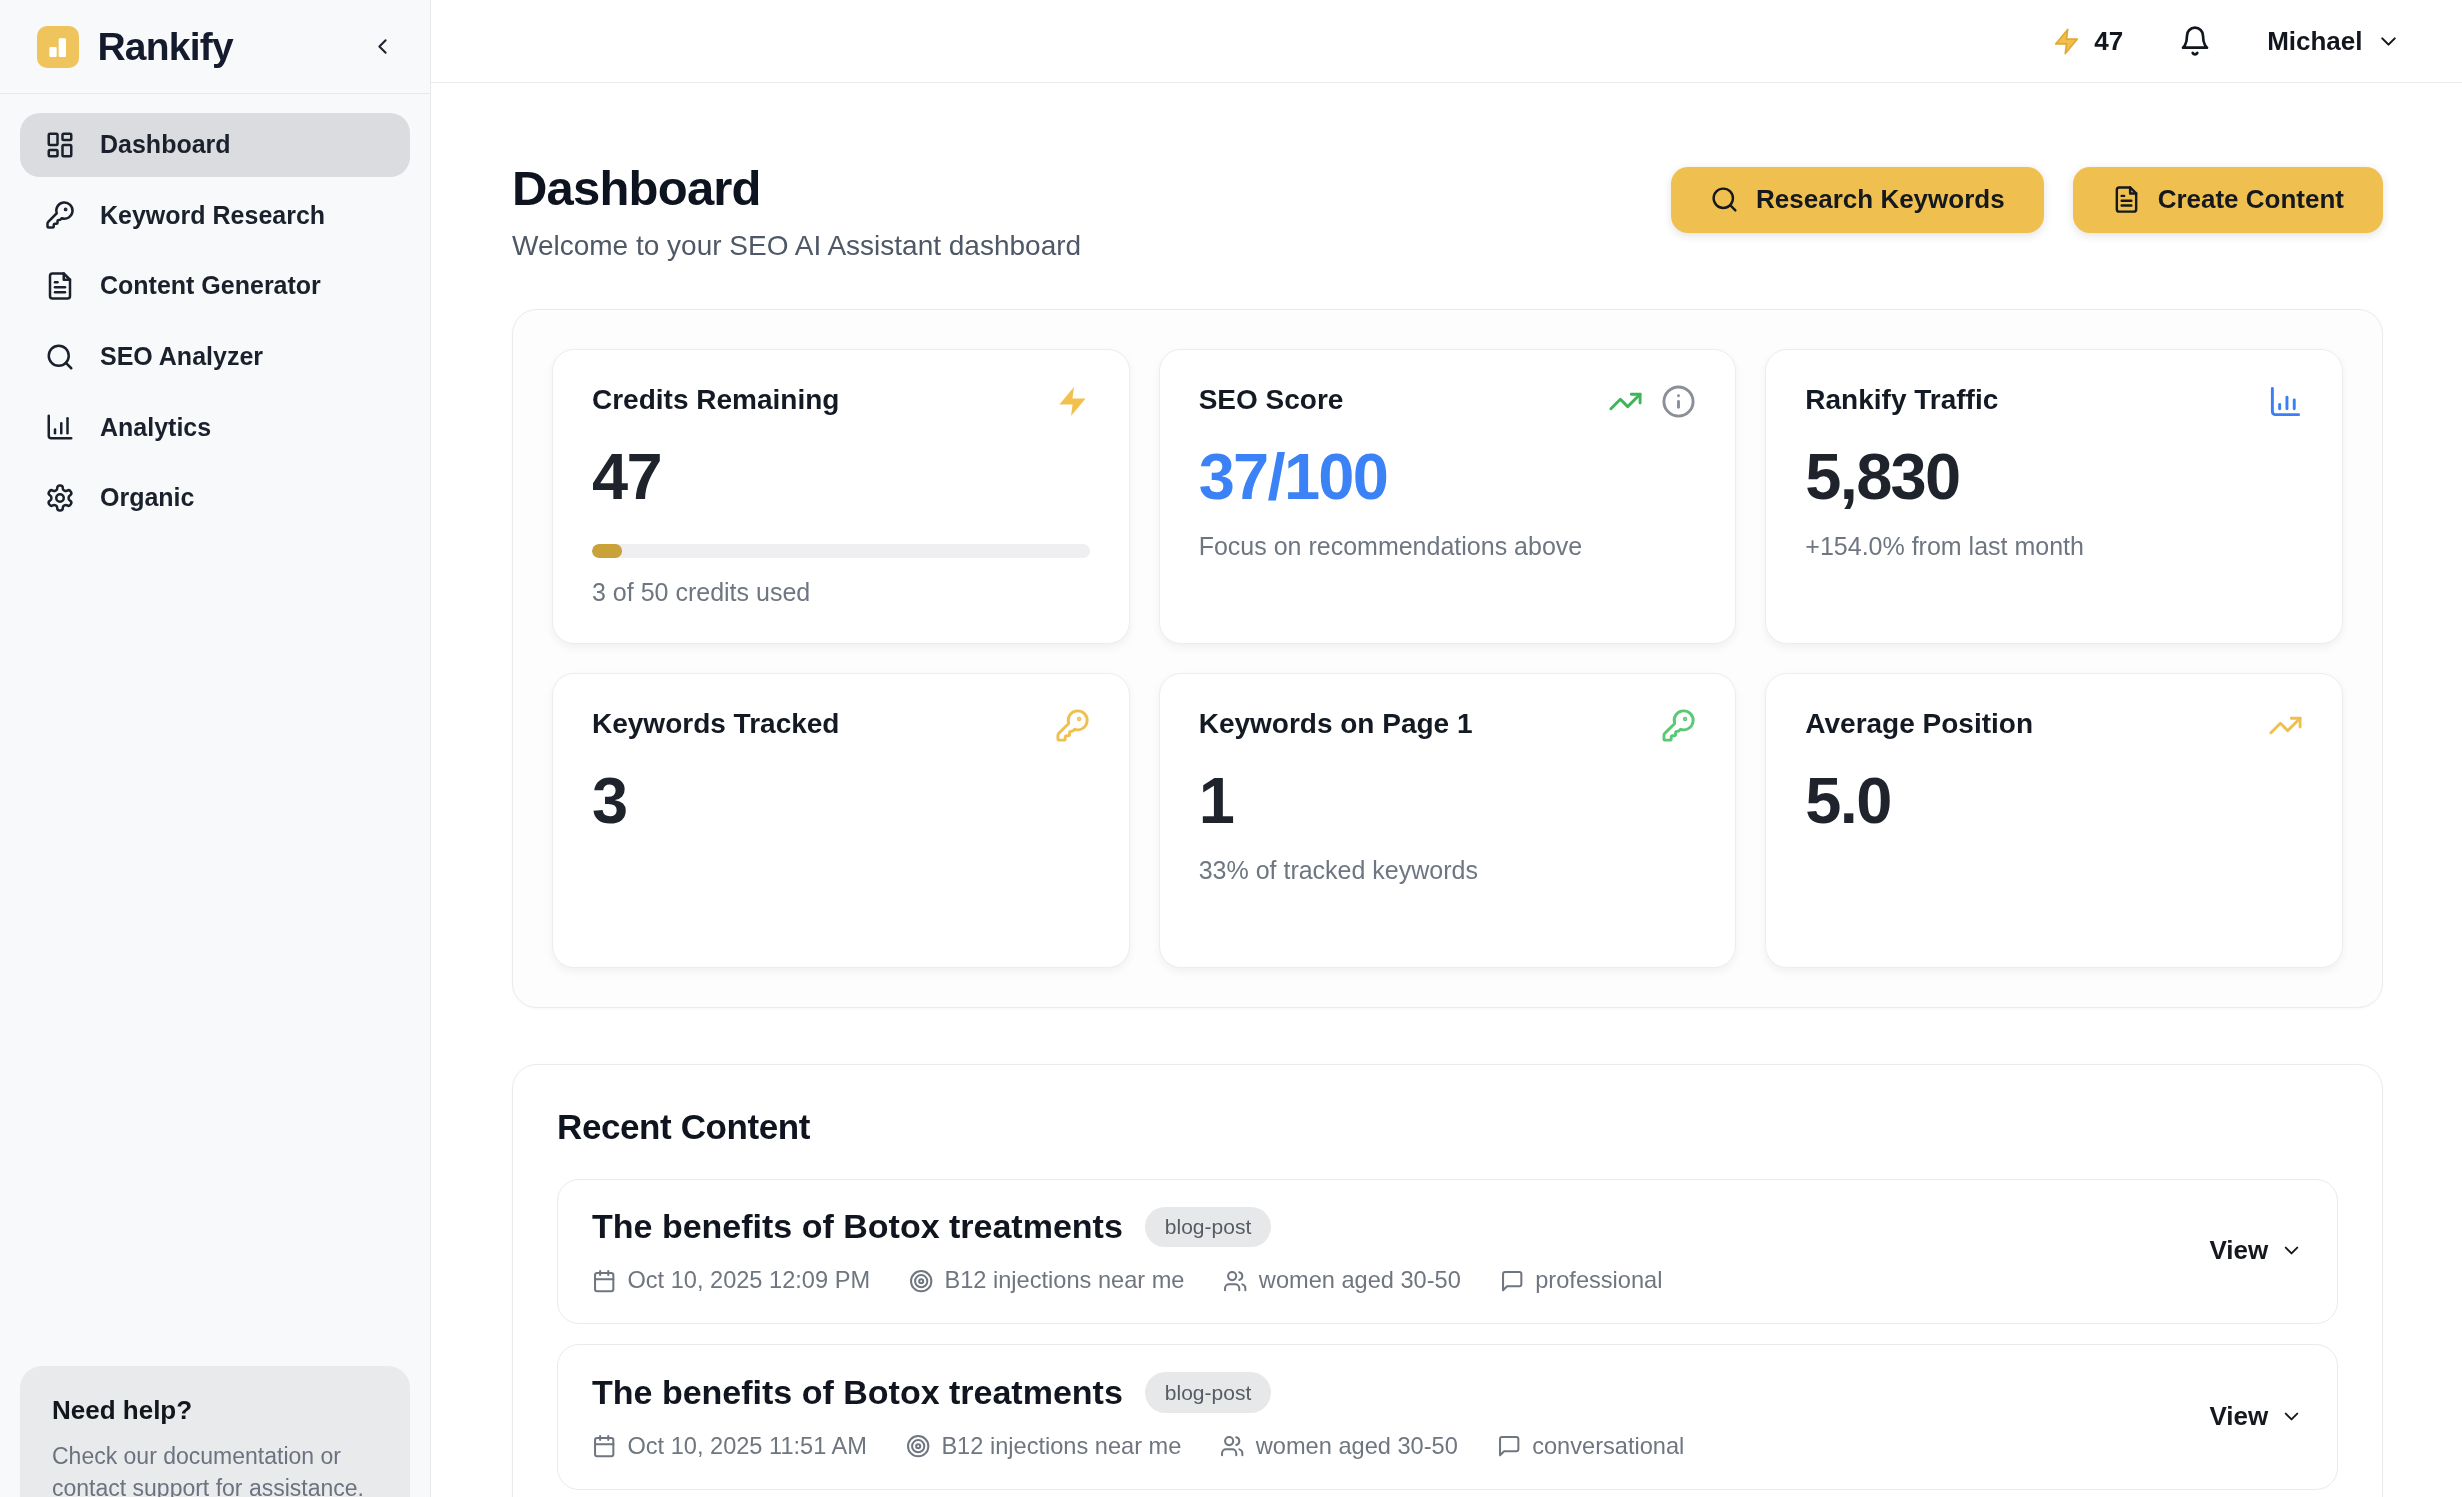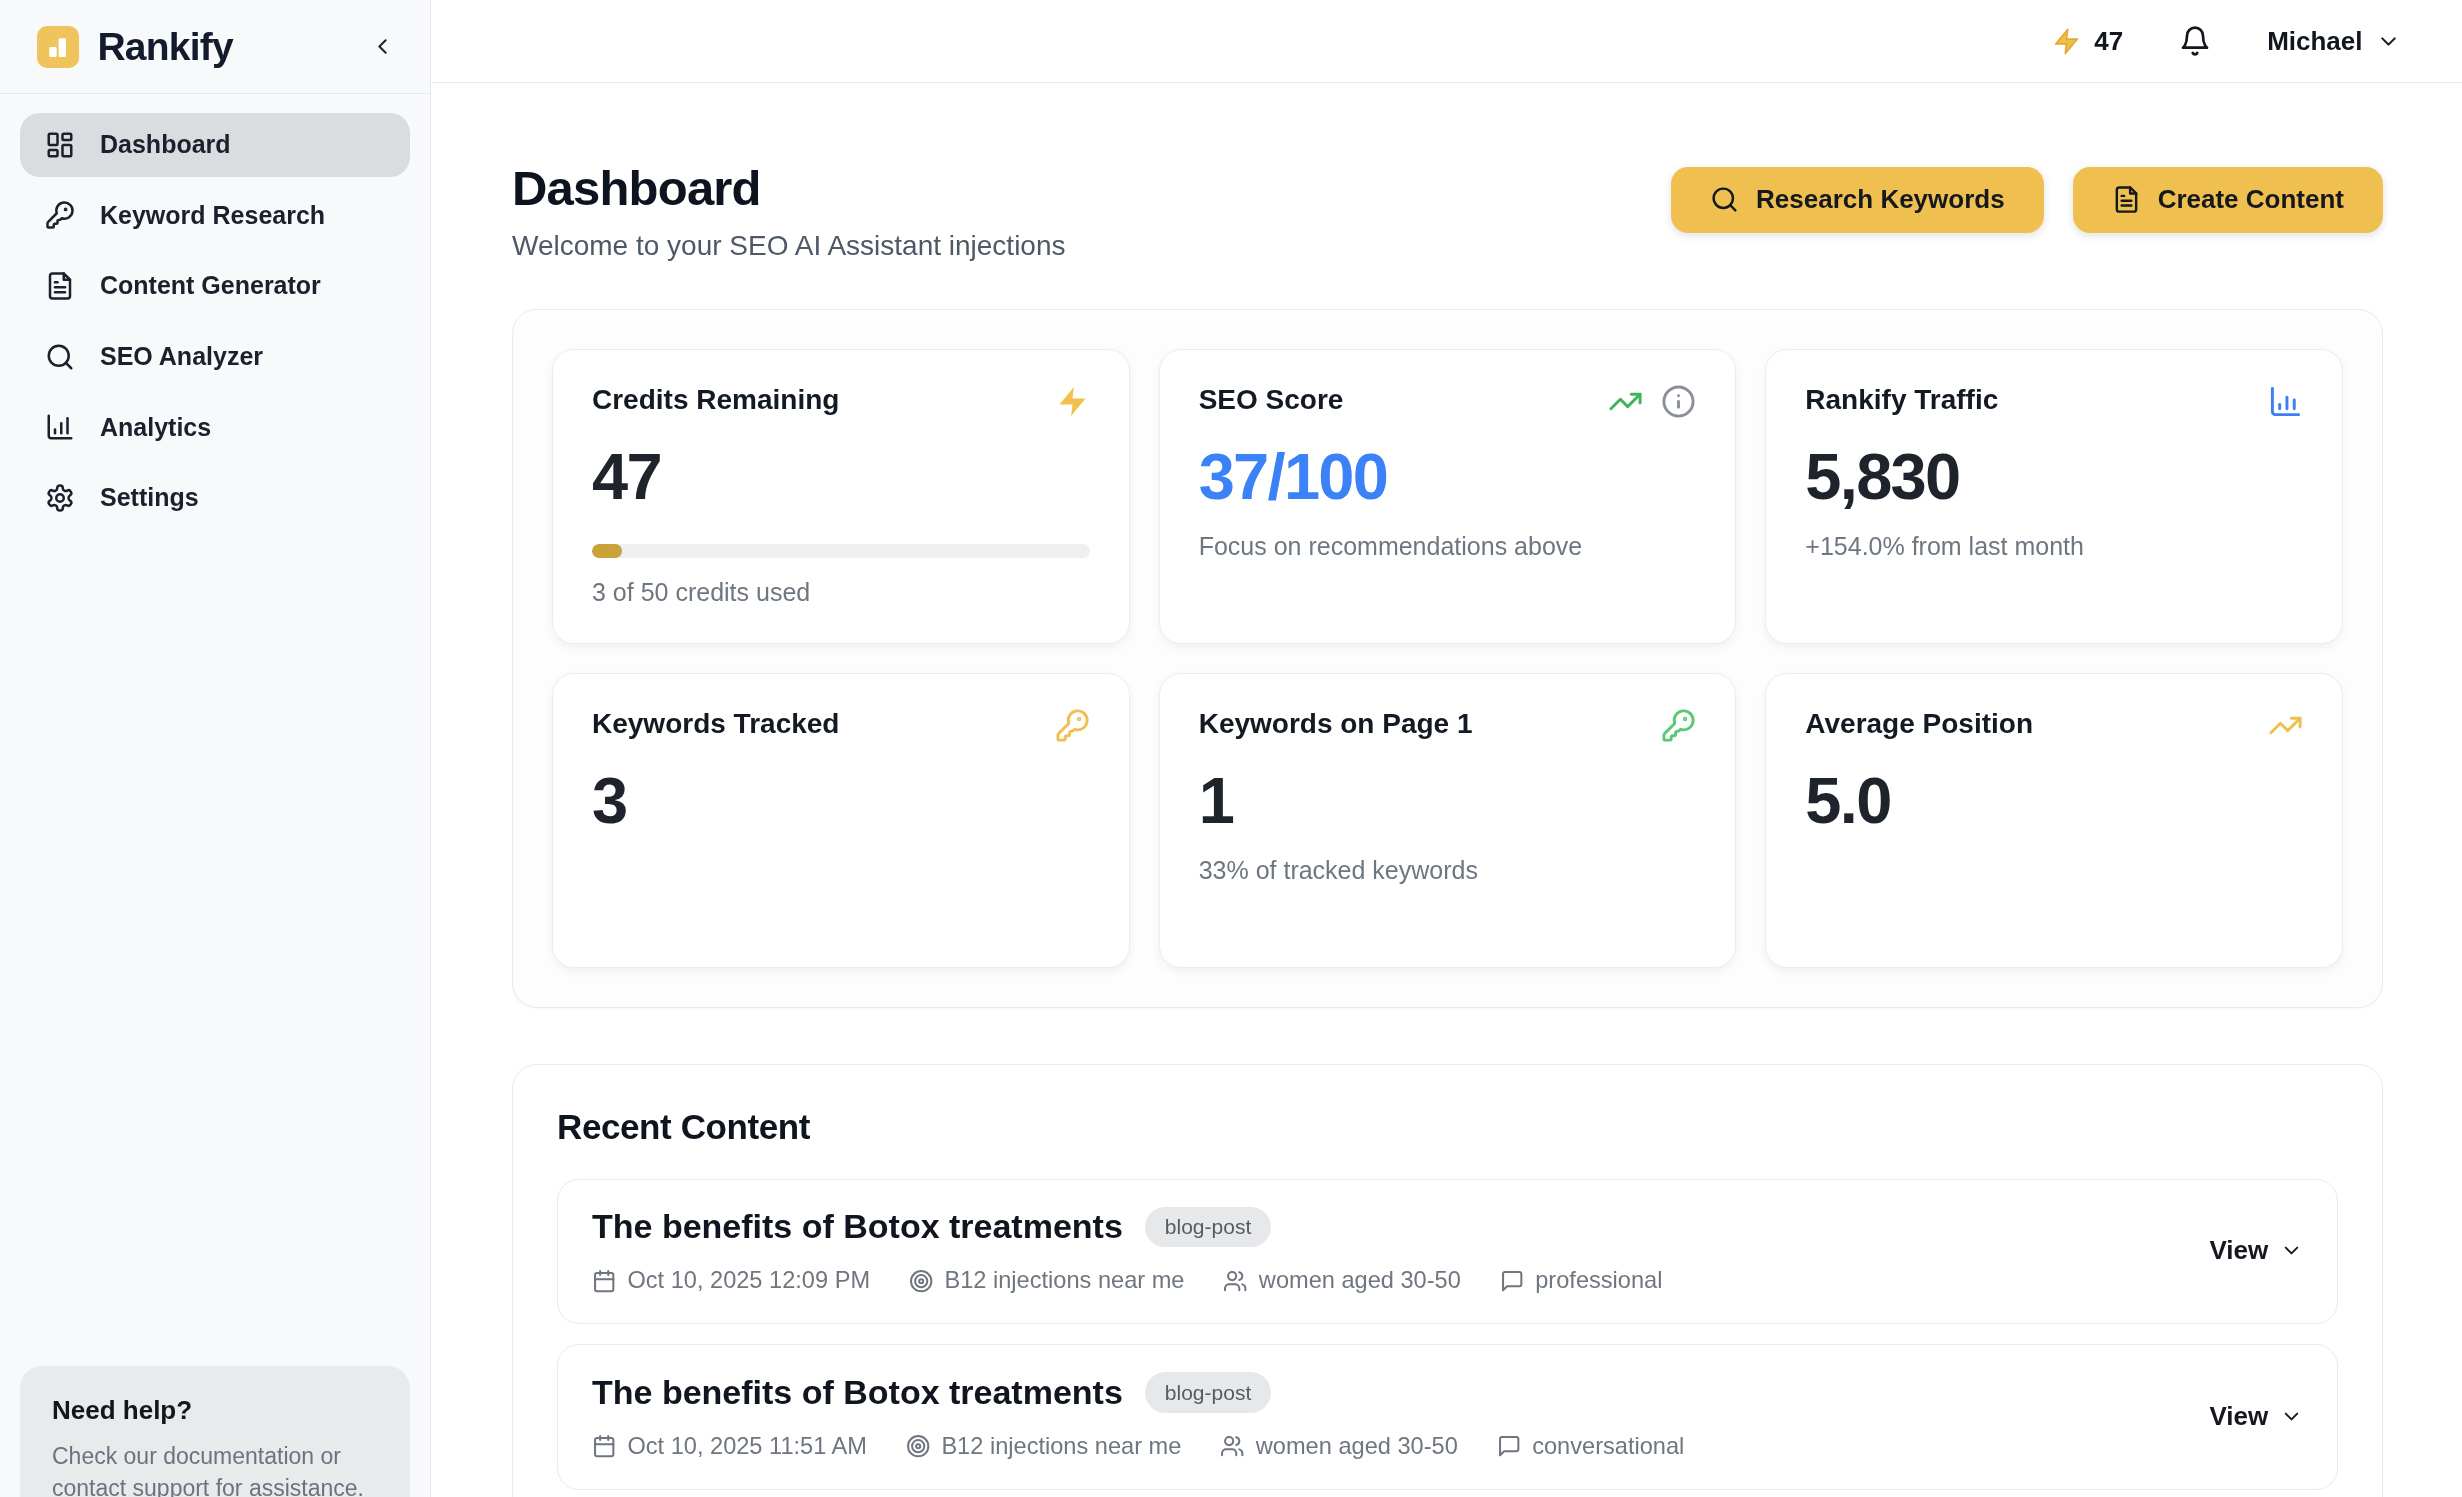--- a/index.html
+++ b/index.html
@@ -150,21 +150,21 @@
             <path d="M13 17V9"></path>
             <path d="M18 17V5"></path>
           </svg>
         <span>Analytics</span>
       </div>
       <div class="nav-item">
         <svg class="ic" viewBox="0 0 24 24">
             <path d="M12.22 2h-.44a2 2 0 0 0-2 2v.18a2 2 0 0 1-1 1.73l-.43.25a2 2 0 0 1-2 0l-.15-.08a2 2 0 0 0-2.73.73l-.22.38a2 2 0 0 0 .73 2.73l.15.1a2 2 0 0 1 1 1.72v.51a2 2 0 0 1-1 1.74l-.15.09a2 2 0 0 0-.73 2.73l.22.38a2 2 0 0 0 2.73.73l.15-.08a2 2 0 0 1 2 0l.43.25a2 2 0 0 1 1 1.73V20a2 2 0 0 0 2 2h.44a2 2 0 0 0 2-2v-.18a2 2 0 0 1 1-1.73l.43-.25a2 2 0 0 1 2 0l.15.08a2 2 0 0 0 2.73-.73l.22-.39a2 2 0 0 0-.73-2.73l-.15-.08a2 2 0 0 1-1-1.74v-.5a2 2 0 0 1 1-1.74l.15-.09a2 2 0 0 0 .73-2.73l-.22-.38a2 2 0 0 0-2.73-.73l-.15.08a2 2 0 0 1-2 0l-.43-.25a2 2 0 0 1-1-1.73V4a2 2 0 0 0-2-2z"></path>
             <circle cx="12" cy="12" r="3"></circle>
           </svg>
-        <span>Settings</span>
+        <span>Organic</span>
       </div>
     </nav>
 
     <div class="help-box">
       <div class="help-title">Need help?</div>
       <div class="help-text">Check our documentation or contact support for assistance.</div>
     </div>
   </aside>
 
   <div class="main">
@@ -188,21 +188,21 @@
             <path d="m6 9 6 6 6-6"></path>
           </svg>
       </button>
     </header>
 
     <div class="content">
 
       <div class="page-head">
         <div>
           <h1 class="page-title">Dashboard</h1>
-          <div class="page-sub">Welcome to your SEO AI Assistant injections</div>
+          <div class="page-sub">Welcome to your SEO AI Assistant dashboard</div>
         </div>
         <div class="actions">
           <button class="btn">
             <svg class="ic" viewBox="0 0 24 24">
                 <circle cx="11" cy="11" r="8"></circle>
                 <path d="m21 21-4.3-4.3"></path>
               </svg>
             <span>Research Keywords</span>
           </button>
           <button class="btn">

